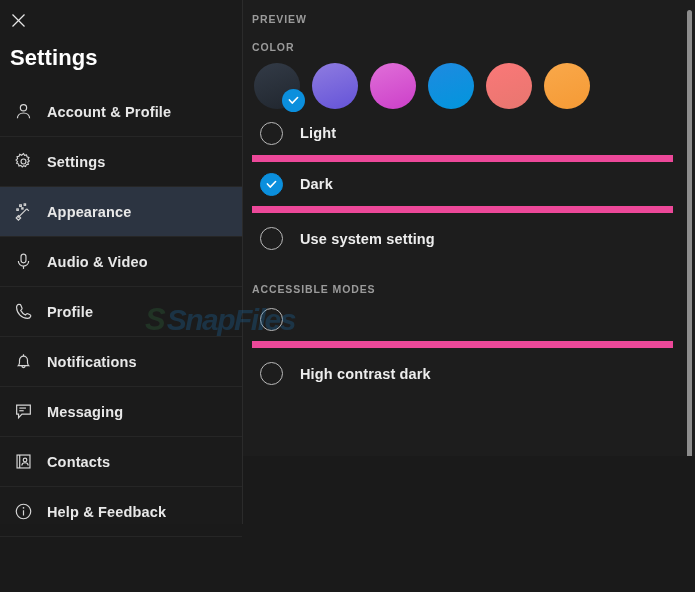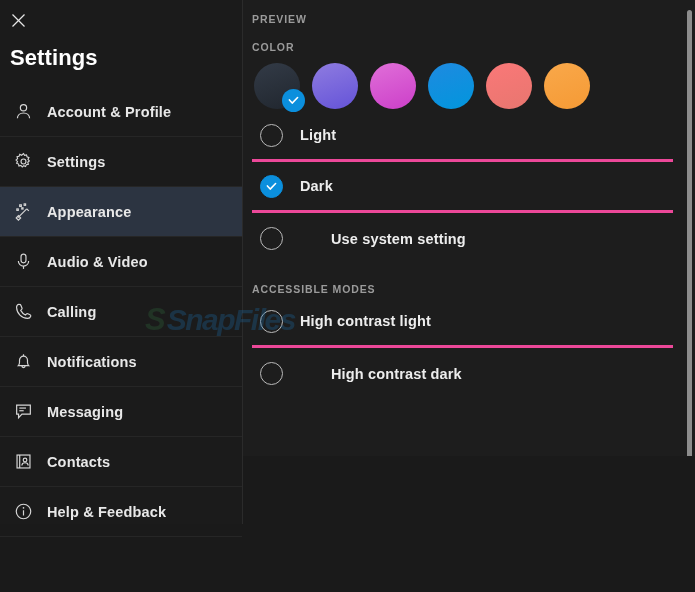--- a/index.html
+++ b/index.html
@@ -181,24 +181,24 @@
   
   #modes-label { margin-top: 19px; }
   #accessible-label { margin-top: 19px; }
 
   .option-list { margin-top: 2px; }
 
   .option-row {
     height: 51px;
     display: flex;
     align-items: center;
-    border-bottom: 3px solid #ec4899;
+    border-bottom: 7px solid #ec4899;
     cursor: pointer;
   }
-  .option-row:last-child { border-bottom: none; gap: 31px; }
+  .option-row:last-child { border-bottom: none; }
 
   .radio {
     width: 23px;
     height: 23px;
     border-radius: 50%;
     border: 1.6px solid #b9b9b9;
     flex: 0 0 23px;
     margin-left: 8px;
     display: flex;
     align-items: center;
@@ -332,21 +332,21 @@
         </span>
         <span class="nav-label">Audio &amp; Video</span>
       </div>
 
       <div class="nav-item">
         <span class="nav-icon">
           <svg width="19" height="19" viewBox="0 0 20 20" fill="none" stroke="currentColor" stroke-width="1.25">
             <path d="M5.0 2.4C3.6 2.9 2.6 4.2 2.7 5.8c.3 6.2 5.3 11.2 11.5 11.5 1.6.1 2.9-.9 3.4-2.3.2-.6-.1-1.2-.7-1.5l-2.4-1.1c-.5-.2-1.1-.1-1.5.3l-1 1c-2.1-1.1-3.8-2.8-4.9-4.9l1-1c.4-.4.5-1 .3-1.5L7.2 3.4c-.3-.6-1-.9-1.6-.8z"></path>
           </svg>
         </span>
-        <span class="nav-label">Calling</span>
+        <span class="nav-label">Profile</span>
       </div>
 
       <div class="nav-item">
         <span class="nav-icon">
           <svg width="19" height="19" viewBox="0 0 20 20" fill="none" stroke="currentColor" stroke-width="1.25">
             <path d="M4.6 14.3c1-.9 1.2-2.1 1.2-3.4V8.7c0-2.4 1.9-4.4 4.2-4.4s4.2 2 4.2 4.4v2.2c0 1.3.2 2.5 1.2 3.4z"></path>
             <path d="M8.3 14.6c0 1 .8 1.8 1.7 1.8s1.7-.8 1.7-1.8"></path>
             <line x1="10" y1="2.4" x2="10" y2="4.3"></line>
           </svg>
         </span>
@@ -437,21 +437,20 @@
         </div>
       </div>
 
       <div id="accessible-label" class="section-label">ACCESSIBLE MODES</div>
 
       <div class="option-list">
         <div class="option-row">
           <span class="radio">
             
           </span>
-          <span class="option-label">High contrast light</span>
         </div>
         <div class="option-row">
           <span class="radio">
             
           </span>
           <span class="option-label">High contrast dark</span>
         </div>
       </div>
 
     </div>

